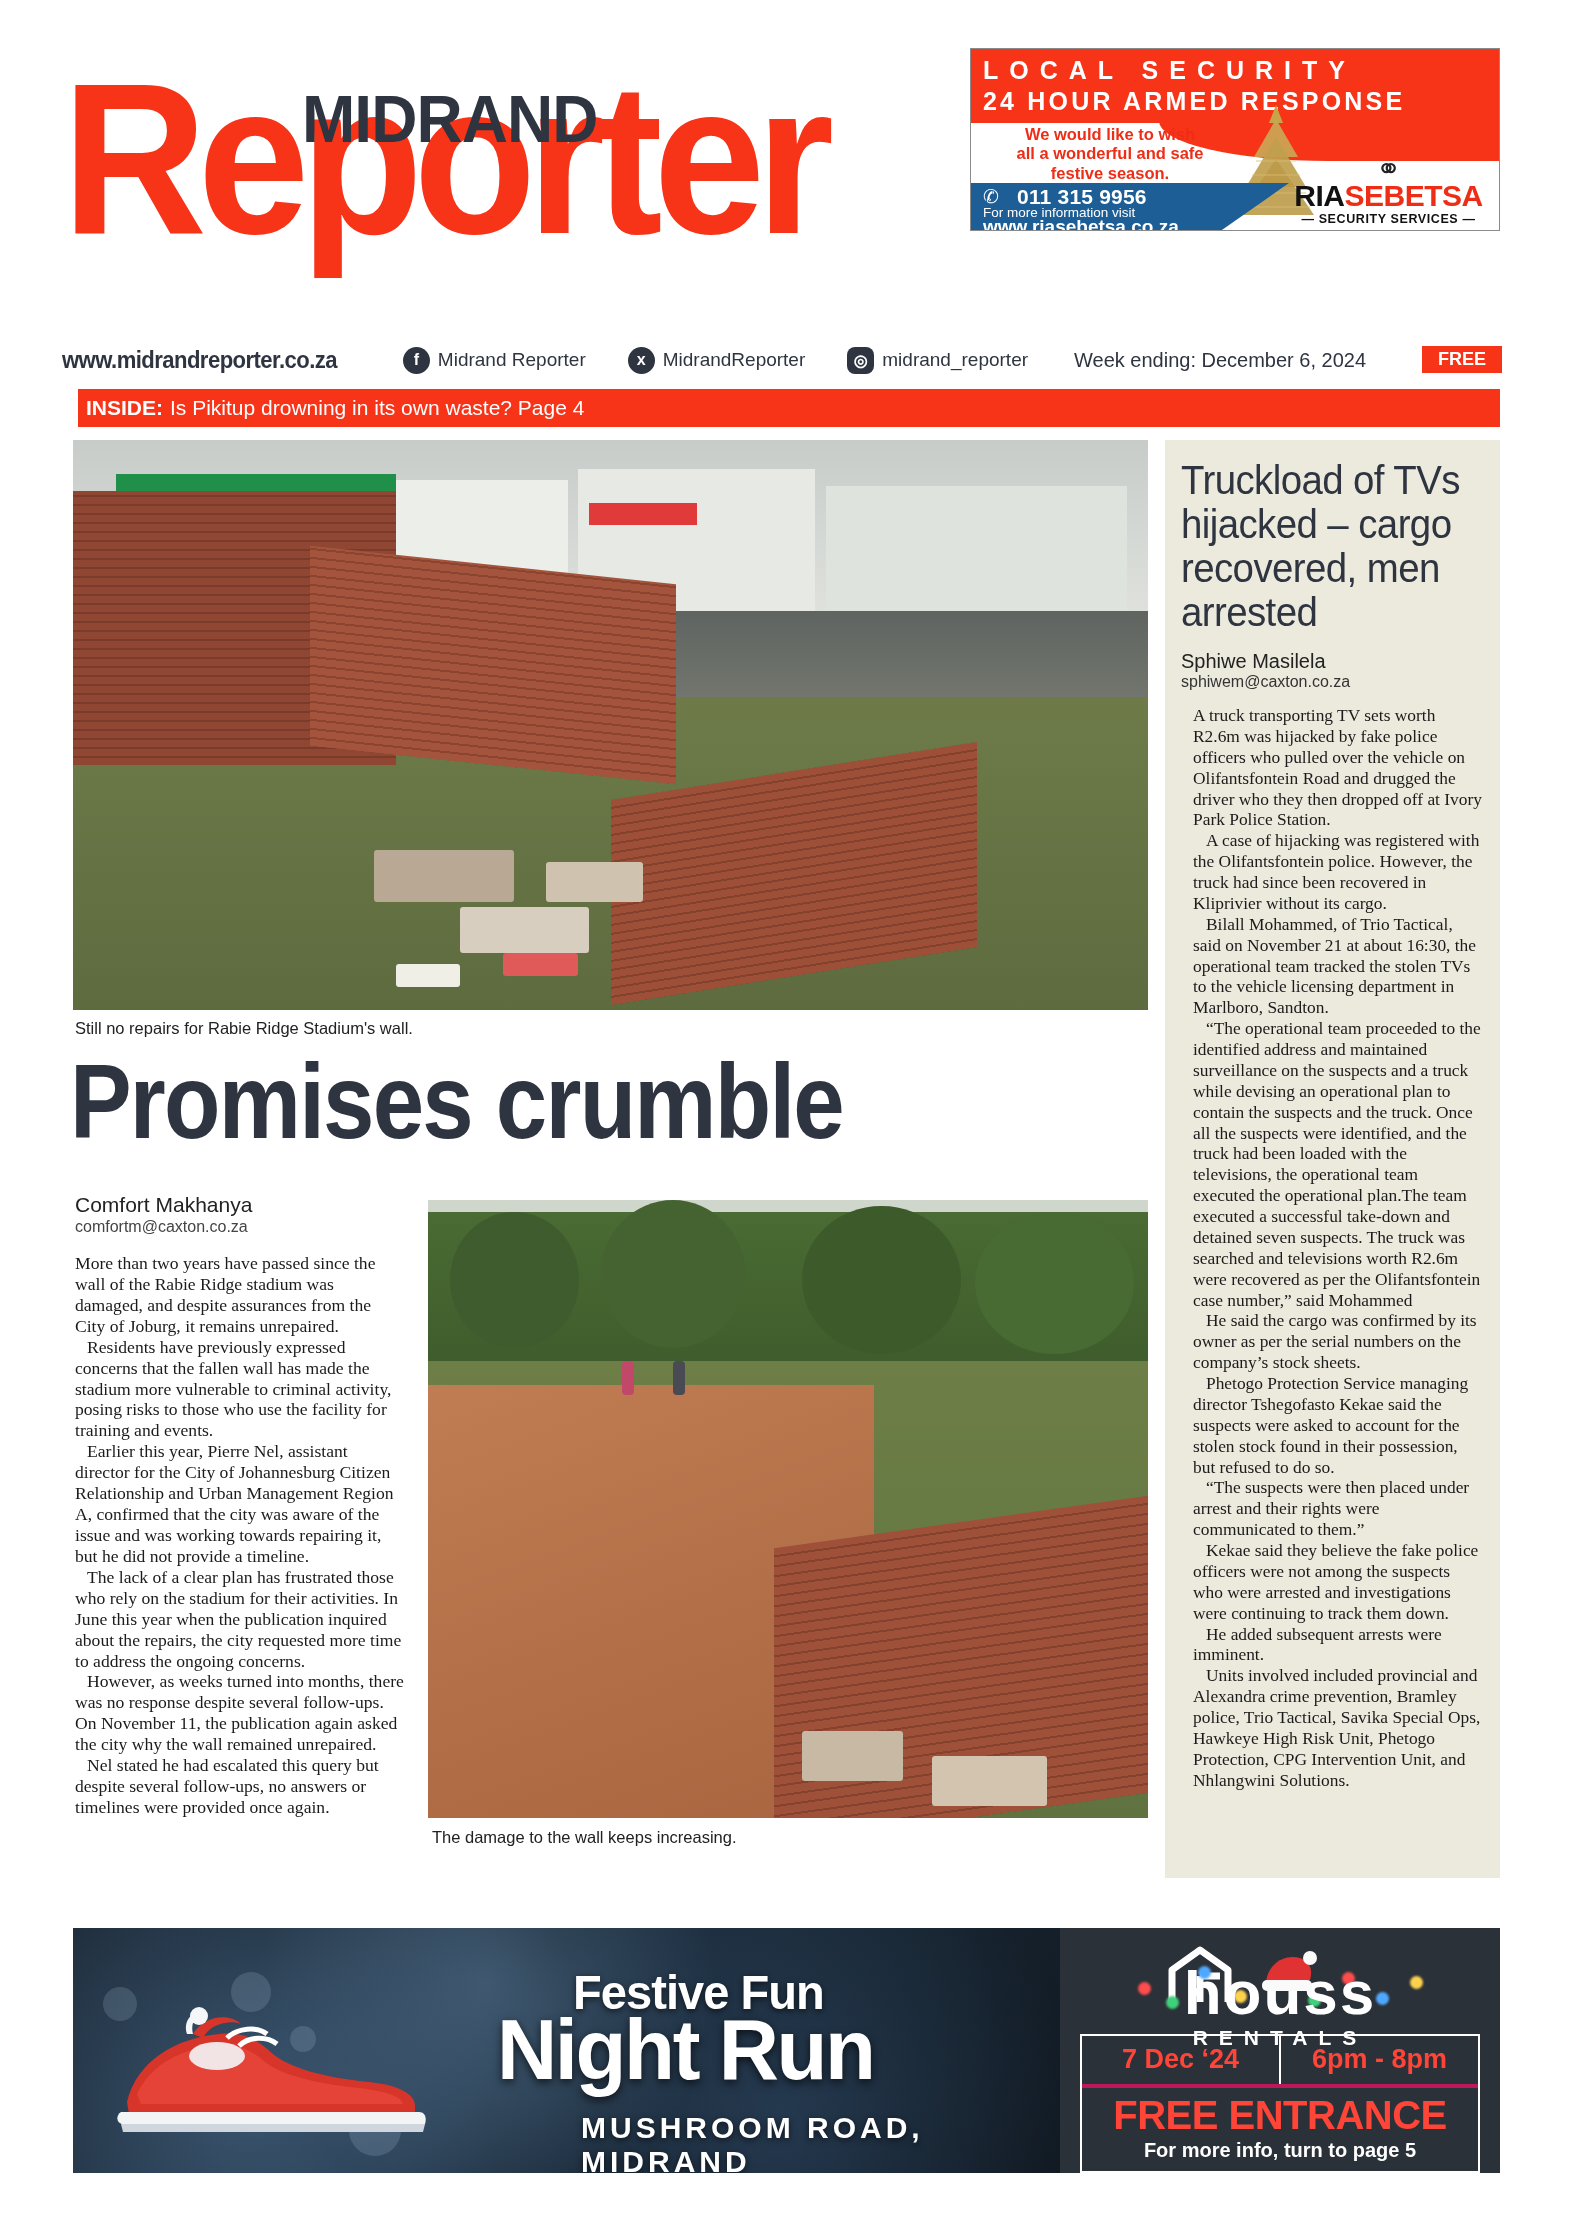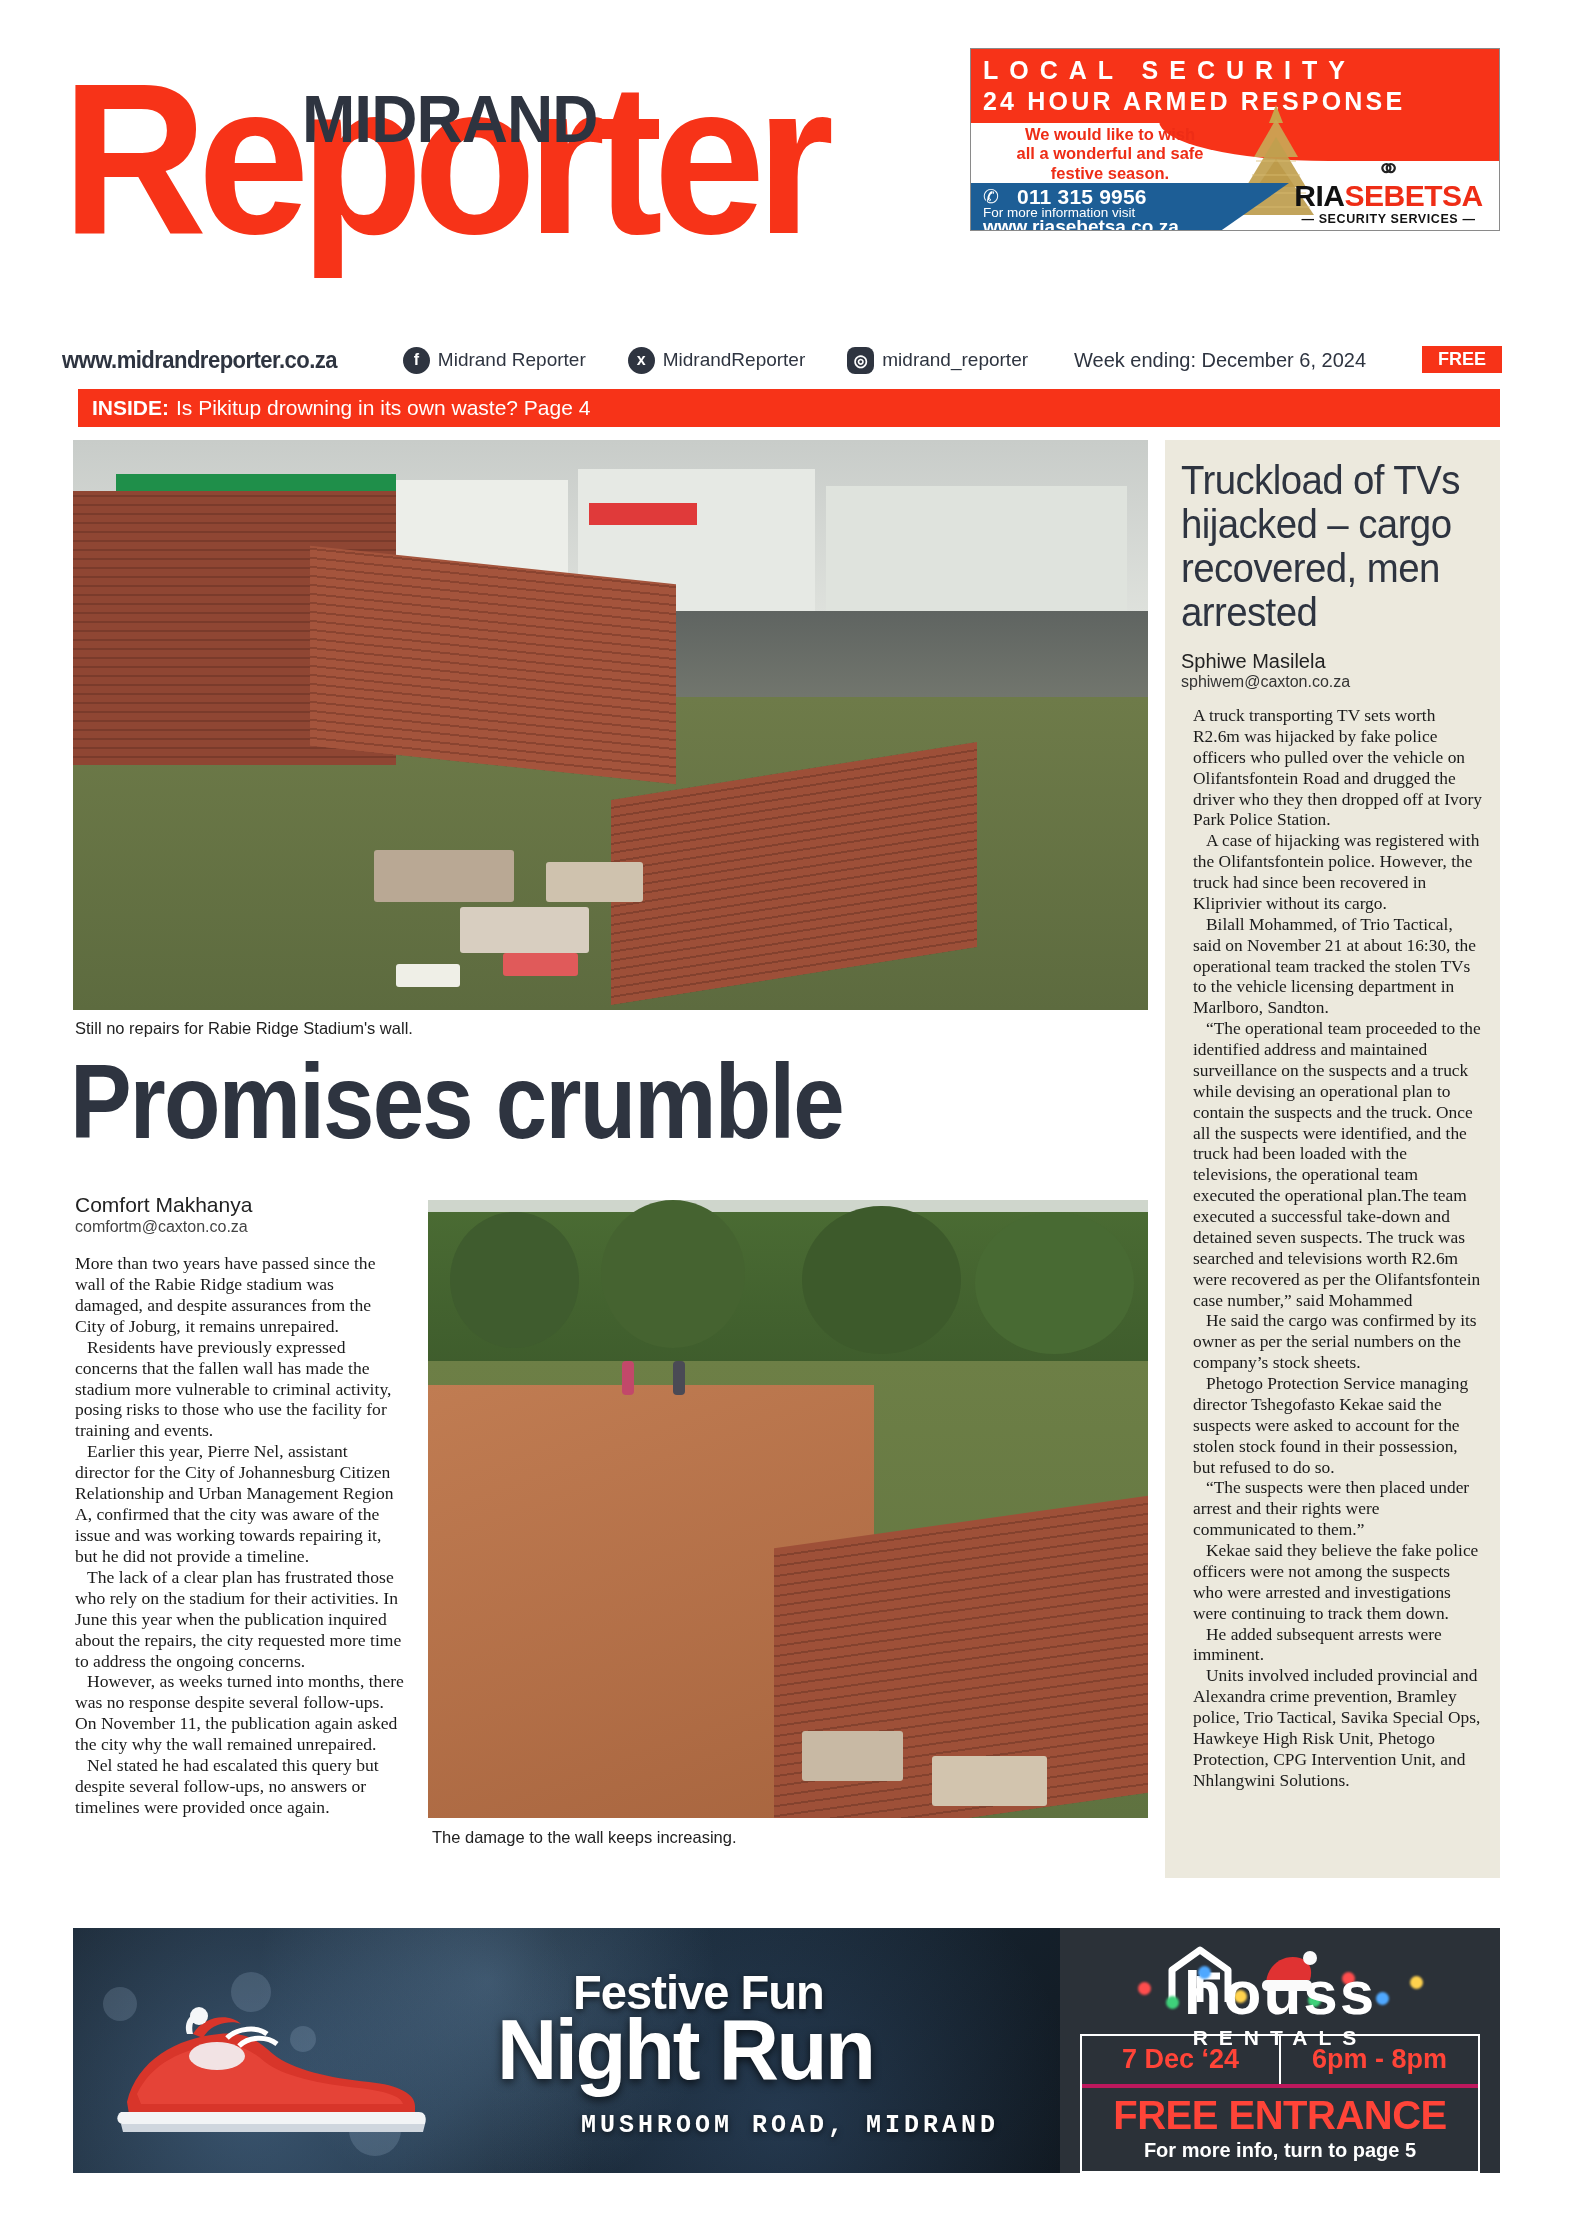--- a/index.html
+++ b/index.html
@@ -101,21 +101,21 @@
   .free-badge {
     position:absolute; right:0; top:6px;
     background:#f73318; color:#fff; font-weight:bold; font-size:18px;
     padding:3px 16px;
   }
 
   
   .inside-bar {
     position:absolute; left:78px; top:389px; width:1422px; height:38px;
     background:#f73318; color:#fff; display:flex; align-items:center;
-    padding-left:14px; font-size:21px;
+    padding-left:8px; font-size:21px;
   }
   .inside-bar b { font-weight:bold; margin-right:7px; }
 
   
   .main-photo {
     position:absolute; left:73px; top:440px; width:1075px; height:570px;
     overflow:hidden; background:#b7bdb4;
   }
   .photo-cap {
     position:absolute; left:75px; top:1019px; width:800px;
@@ -192,23 +192,22 @@
     transform:scaleX(0.96); transform-origin:left top;
   }
   .nightrun {
     position:absolute; left:424px; top:78px;
     color:#fff; font-weight:bold; font-size:86px; line-height:1;
     letter-spacing:-2.5px; text-shadow:0 3px 10px rgba(0,0,0,.7);
     transform:scaleX(0.97); transform-origin:left top;
   }
   .roadline {
     position:absolute; left:508px; top:183px;
-    color:#fff; font-weight:bold; font-size:25px; letter-spacing:4px;
+    color:#fff; font-weight:bold; font-size:30px; letter-spacing:4px;
     text-shadow:0 2px 6px rgba(0,0,0,.65);
-    font-family:Liberation Mono, monospace;
   }
   .bot-right {
     width:440px; position:relative; background:#2b3138;
     display:flex; flex-direction:column; align-items:center; padding-top:8px;
   }
   .houss-logo { position:relative; width:400px; height:110px; }
   .houss-word {
     position:absolute; left:50%; top:26px; transform:translateX(-50%);
     color:#fff; font-weight:bold; font-size:62px; letter-spacing:2px;
     line-height:1; white-space:nowrap; z-index:3;

